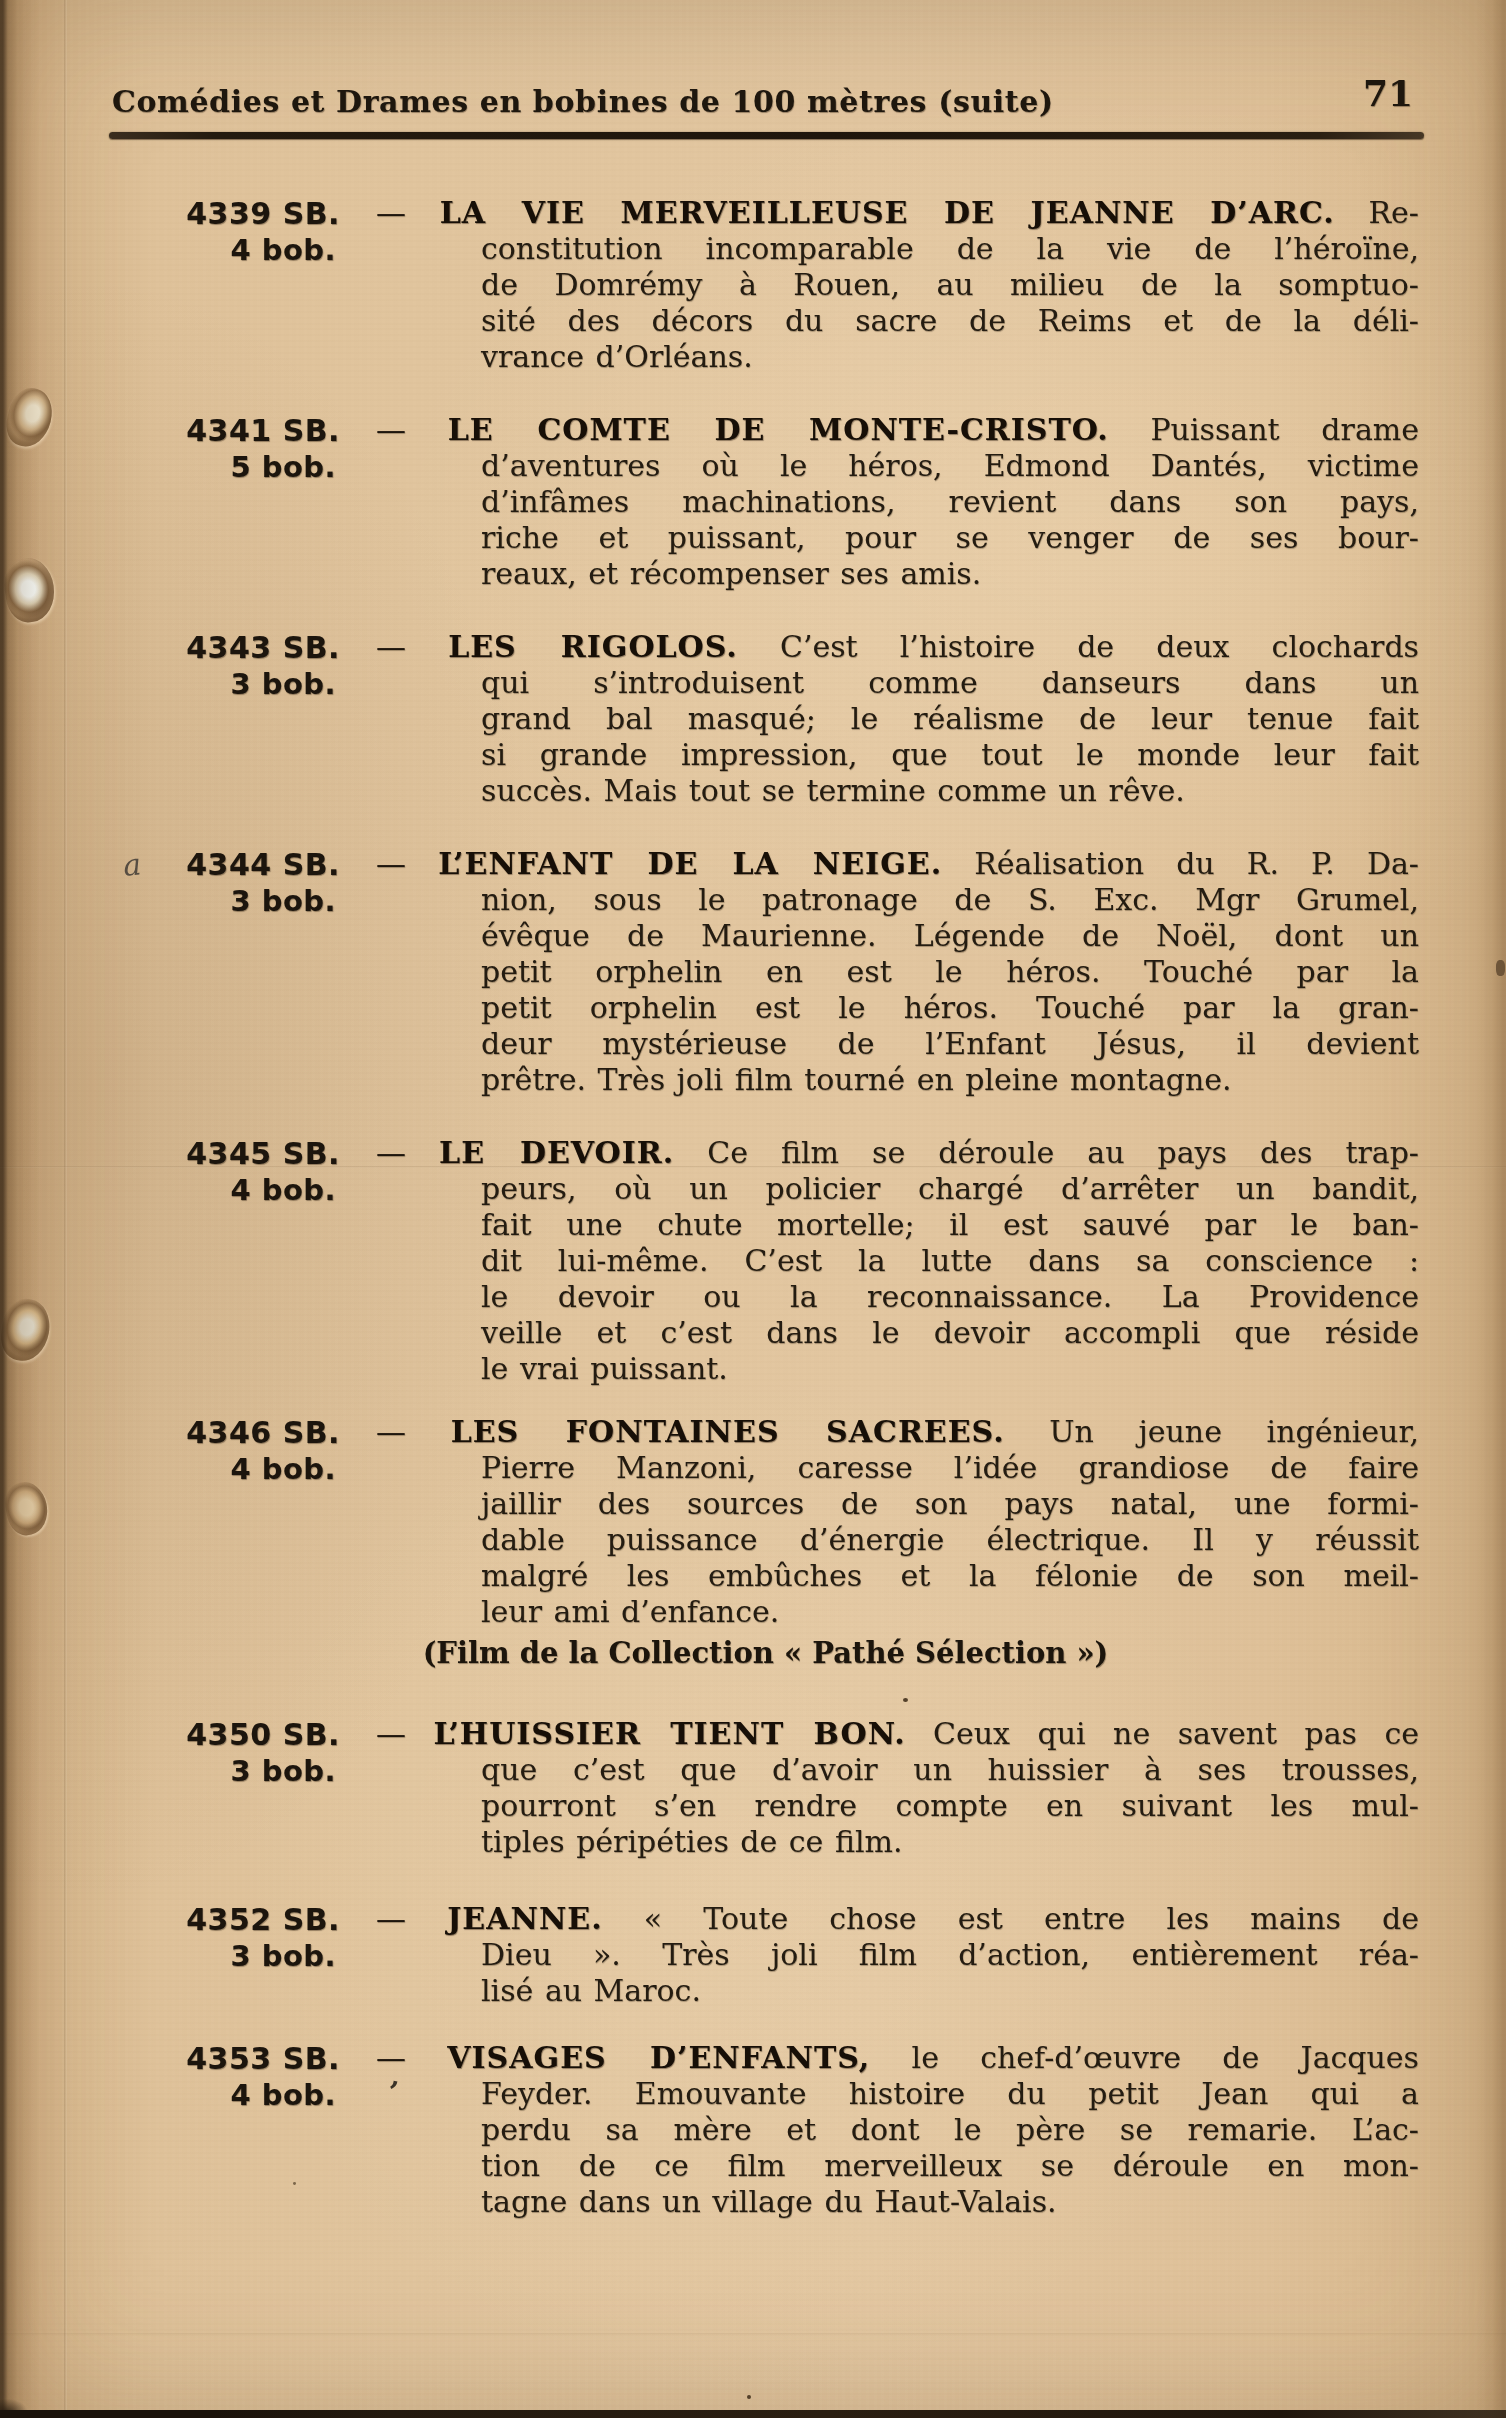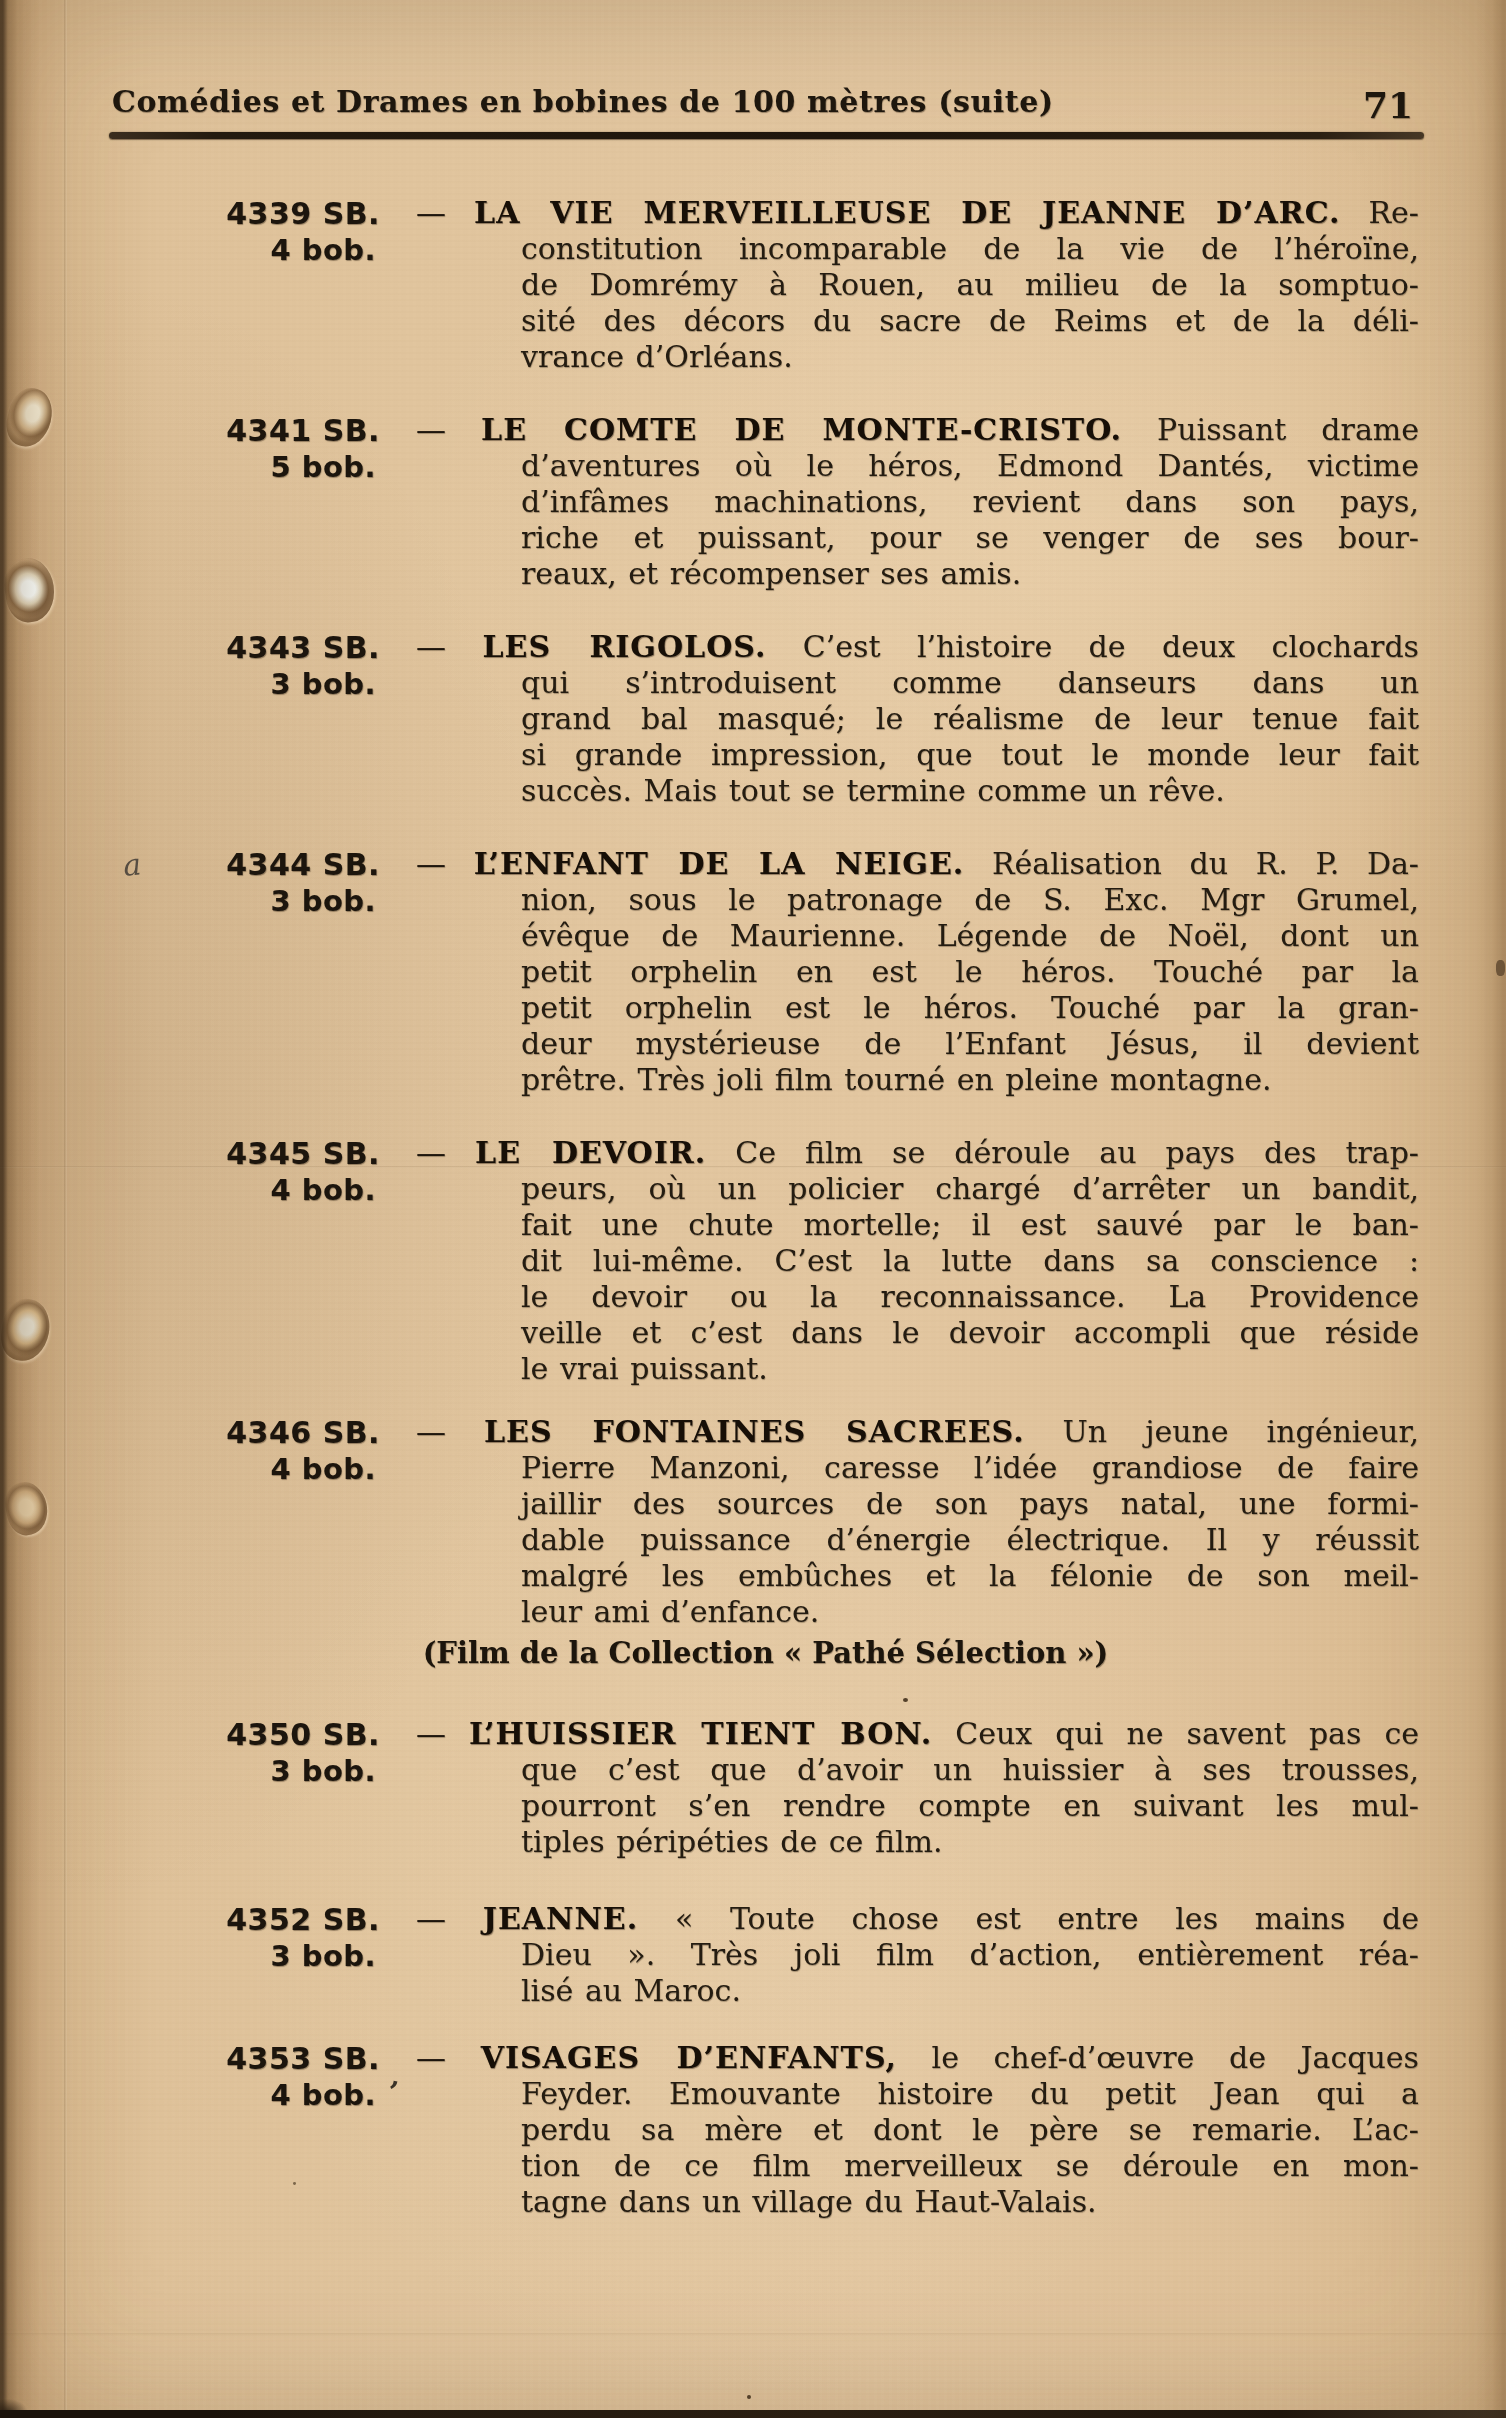--- a/index.html
+++ b/index.html
@@ -23,34 +23,34 @@
   }
 
   
   .header-title{
     position:absolute;top:84px;left:112px;width:1307px;
     text-align:left;font-weight:bold;font-size:30px;line-height:35px;
     letter-spacing:0.6px;color:#1e170e;
     text-shadow:0.6px 0.6px 0.8px rgba(45,30,15,.4);
   }
   .page-number{
-    position:absolute;top:84px;left:1363px;width:68px;
+    position:absolute;top:72px;left:1363px;width:68px;
     font-weight:bold;font-size:36px;color:#1e170e;
     text-shadow:0.6px 0.6px 0.8px rgba(45,30,15,.4);
   }
   .header-rule{
     position:absolute;top:132px;left:109px;width:1315px;height:6.8px;
     background:linear-gradient(90deg, rgba(30,20,10,.85), #231a0f 8%, #1e150c 55%, #2a1f12 92%, rgba(35,24,12,.8));
     border-radius:3.9px;
     box-shadow:0 1px 1px rgba(40,25,10,.45), 0 0 2px rgba(40,25,10,.4);
   }
 
   
   .content{position:absolute;top:195px;left:0;width:1507px;}
-  .content > *{margin-top:37px;margin-left:40px;}
+  .content > *{margin-top:37px;}
   .content > *:first-child{margin-top:0;}
   .content > *:nth-child(6){margin-top:27px;}
   .content > *:nth-child(7){margin-top:4.9px;}
   .content > *:nth-child(8){margin-top:45px;}
   .content > *:nth-child(9){margin-top:41px;}
   .content > *:nth-child(10){margin-top:31px;}
 
   .entry{position:relative;}
   .numcol{
     position:absolute;left:181px;top:1px;width:159px;

